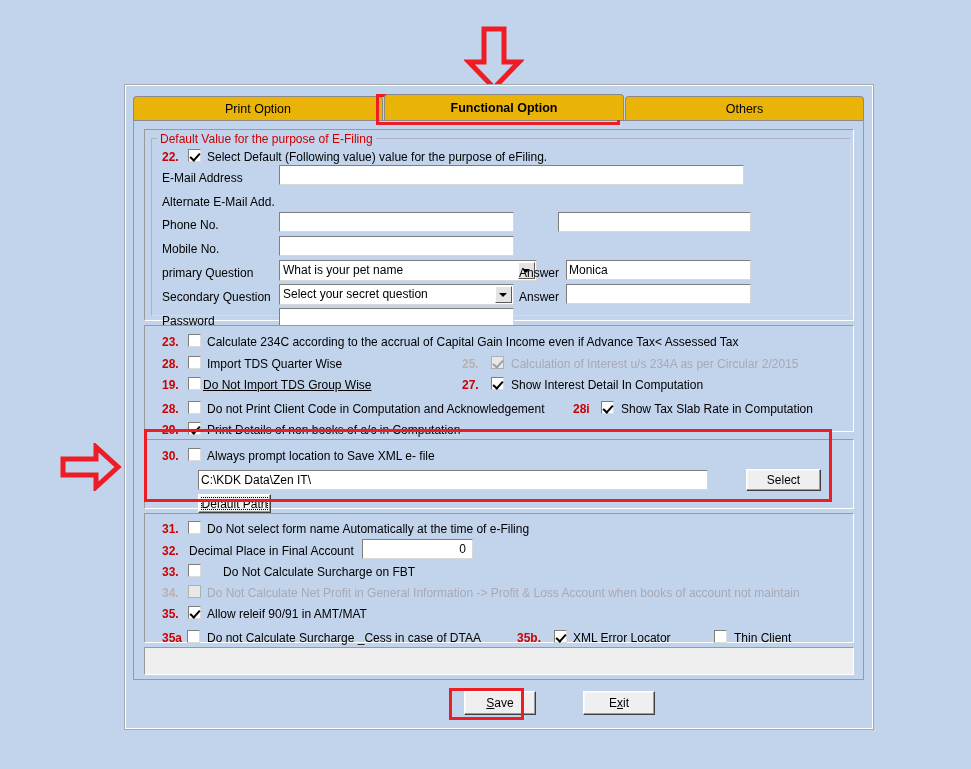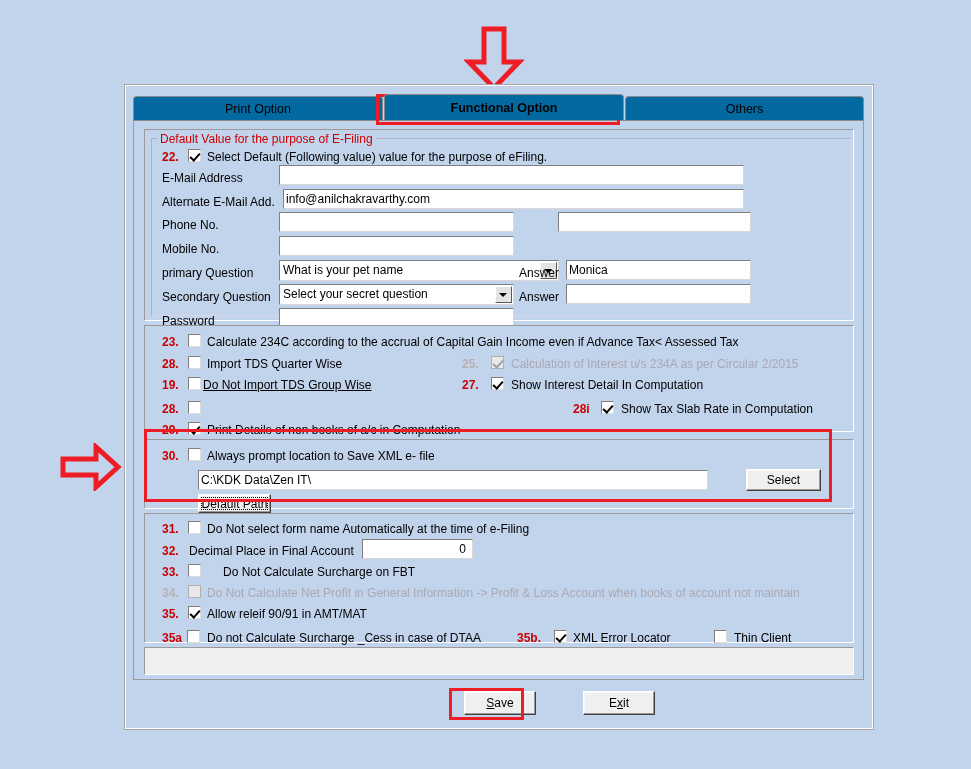--- a/index.html
+++ b/index.html
@@ -33,21 +33,21 @@
   
   .tabstrip {
     position: absolute;
     left: 0; top: 0;
     width: 731px; height: 26px;
   }
   .tab {
     position: absolute;
     top: 2px;
     height: 24px;
-    background: #0369a1;
+    background: #eab308;
     border: 1px solid #8a8a8a;
     border-bottom: none;
     border-radius: 4px 4px 0 0;
     display: flex;
     align-items: center;
     justify-content: center;
     font-size: 12.5px;
     color: #000;
     box-sizing: border-box;
   }
@@ -254,31 +254,30 @@
         <div class="groupbox-title" style="left:12px; top:2px;">Default Value for the purpose of E-Filing</div>
 
         <div class="num" style="left:17px; top:20px;">22.</div>
         <div class="cb checked" style="left:43px; top:19px;"></div>
         <div class="lbl" style="left:62px; top:20px;">Select Default (Following value) value for the purpose of eFiling.</div>
 
         <div class="lbl" style="left:17px; top:41px;">E-Mail Address</div>
         <div class="tbox" style="left:134px; top:35px; width:465px; height:20px;"></div>
 
         <div class="lbl" style="left:17px; top:65px;">Alternate E-Mail Add.</div>
-        <div class="tbox" style="left:138px; top:59px; width:461px; height:20px;">info@anilchakravarthy.com</div>
 
         <div class="lbl" style="left:17px; top:88px;">Phone No.</div>
         <div class="tbox" style="left:134px; top:82px; width:235px; height:20px;"></div>
         <div class="tbox" style="left:413px; top:82px; width:193px; height:20px;"></div>
 
         <div class="lbl" style="left:17px; top:112px;">Mobile No.</div>
         <div class="tbox" style="left:134px; top:106px; width:235px; height:20px;"></div>
 
         <div class="lbl" style="left:17px; top:136px;">primary Question</div>
-        <div class="combo" style="left:134px; top:130px; width:280px; height:21px;">
+        <div class="combo" style="left:134px; top:130px; width:258px; height:21px;">
           <span>What is your pet name</span>
           <span class="cbtn"></span>
         </div>
         <div class="lbl" style="left:374px; top:136px;">Answer</div>
         <div class="tbox" style="left:421px; top:130px; width:185px; height:20px;">Monica</div>
 
         <div class="lbl" style="left:17px; top:160px;">Secondary Question</div>
         <div class="combo" style="left:134px; top:154px; width:235px; height:21px;">
           <span>Select your secret question</span>
           <span class="cbtn"></span>
@@ -307,20 +306,21 @@
         <div class="num" style="left:17px; top:52px;">19.</div>
         <div class="cb" style="left:43px; top:51px;"></div>
         <div class="lbl" style="left:58px; top:52px;text-decoration:underline;">Do Not Import TDS Group Wise</div>
 
         <div class="num" style="left:317px; top:52px;">27.</div>
         <div class="cb checked" style="left:346px; top:51px;"></div>
         <div class="lbl" style="left:366px; top:52px;">Show Interest Detail In Computation</div>
 
         <div class="num" style="left:17px; top:76px;">28.</div>
         <div class="cb" style="left:43px; top:75px;"></div>
+        <div class="lbl" style="left:62px; top:76px;">Do not Print Client Code in Computation and Acknowledgement</div>
 
         <div class="num" style="left:428px; top:76px;">28i</div>
         <div class="cb checked" style="left:456px; top:75px;"></div>
         <div class="lbl" style="left:476px; top:76px;">Show Tax Slab Rate in Computation</div>
 
         <div class="num" style="left:17px; top:97px;">29.</div>
         <div class="cb checked" style="left:43px; top:96px;"></div>
         <div class="lbl" style="left:62px; top:97px;">Print Details of non books of a/c in Computation</div>
       </div>
 

